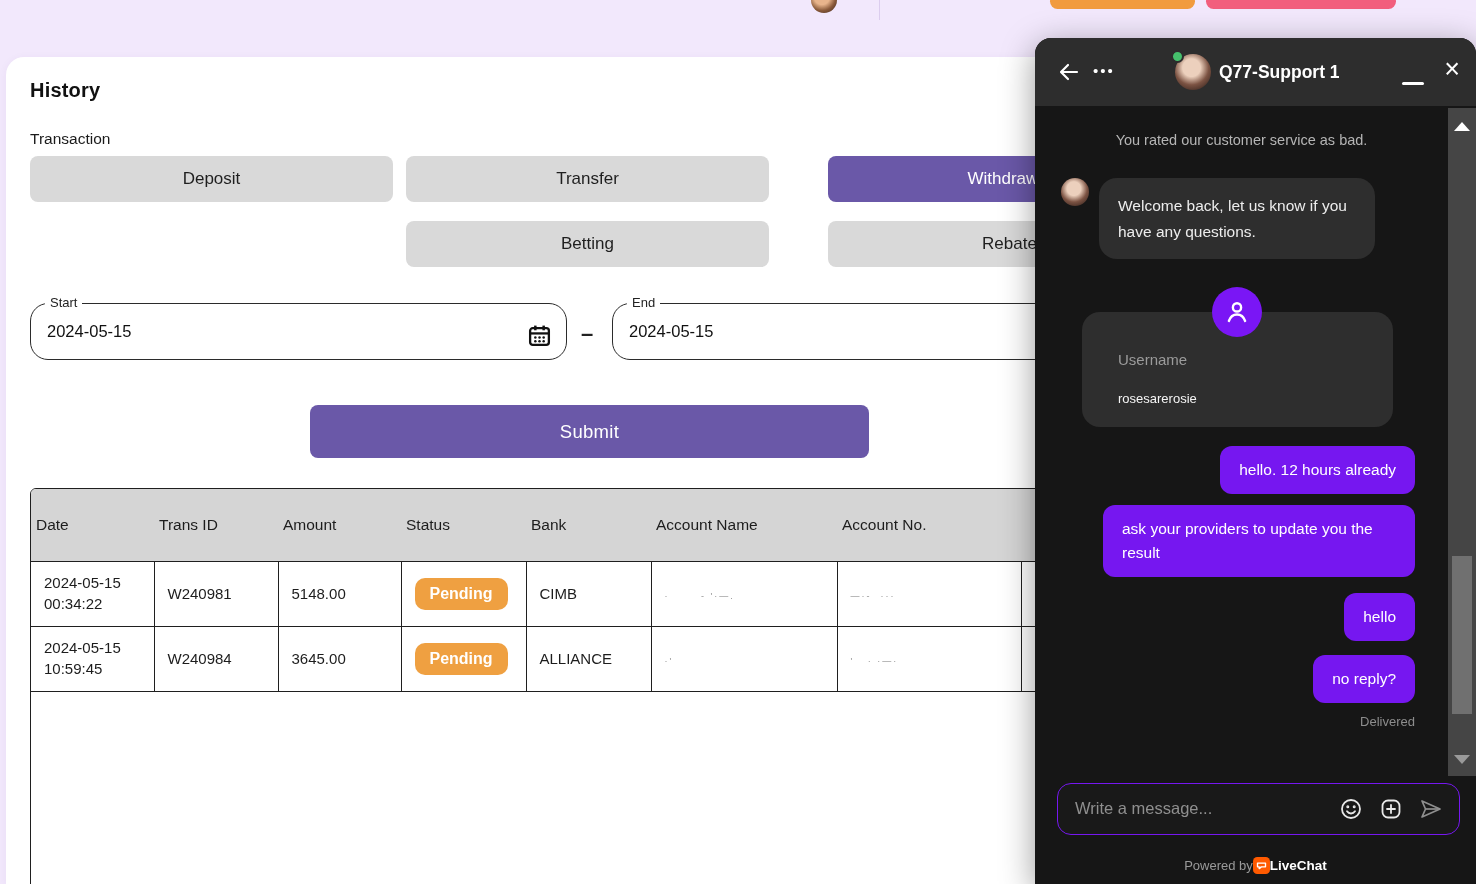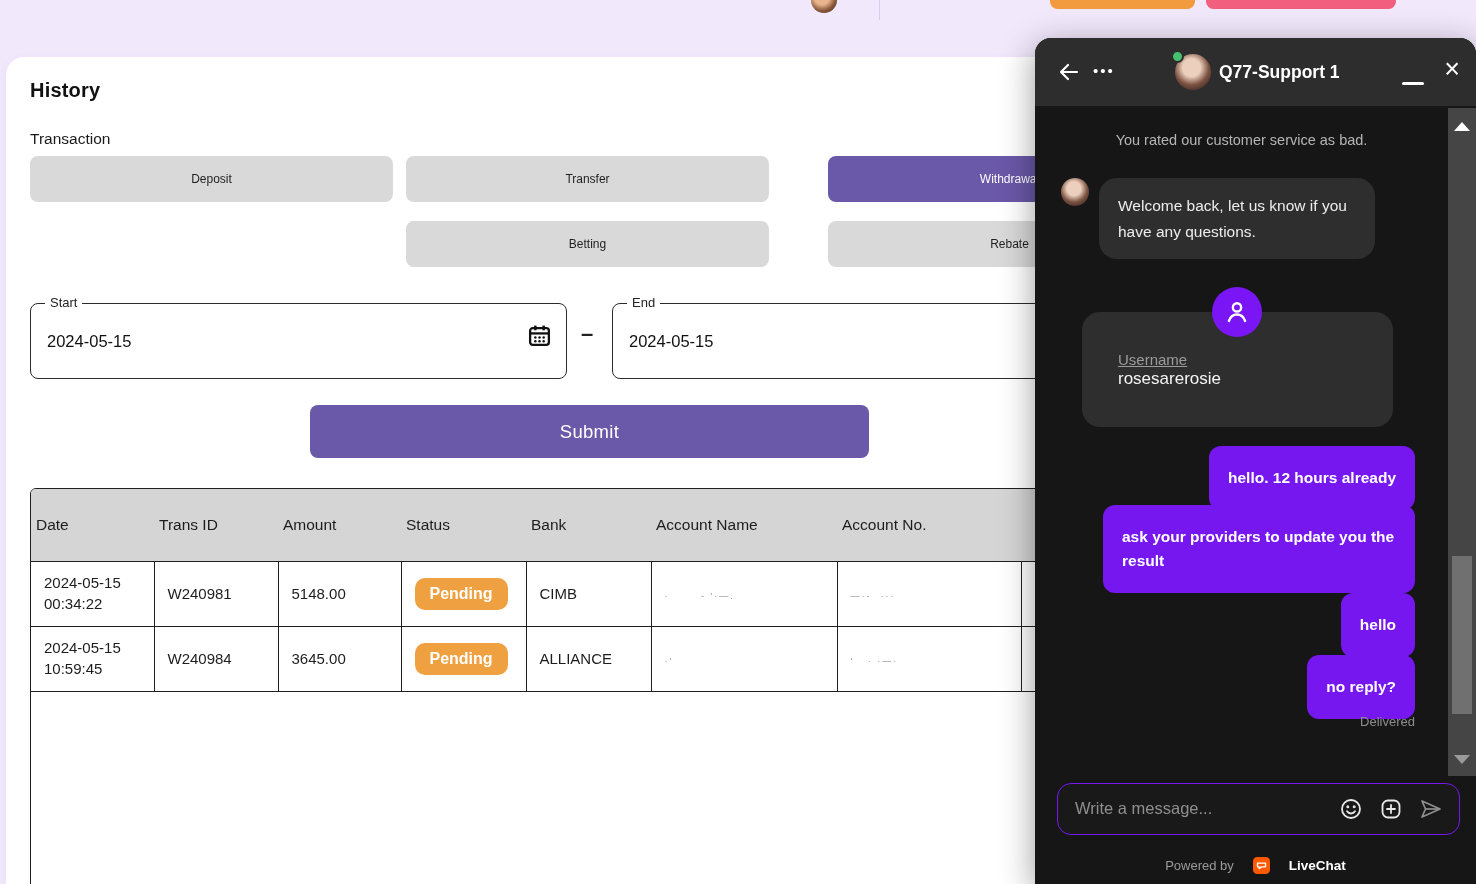--- a/index.html
+++ b/index.html
@@ -16,26 +16,26 @@
   .topbar-btn.pink { left:1206px; width:190px; background:#f25e7d; }
 
   
   .panel { position:absolute; left:6px; top:57px; right:0; bottom:0; background:#ffffff;
     border-radius:18px 0 0 0; box-shadow:0 2px 10px rgba(80,50,120,.06); }
   .page-title { position:absolute; left:24px; top:22px; font-size:20px; font-weight:800; color:#111; letter-spacing:.2px; }
   .section-label { position:absolute; left:24px; top:73px; font-size:15.5px; color:#1b1b1b; }
 
   .tabs { position:absolute; left:24px; top:99px; width:1123px; height:111px; }
   .tab { position:absolute; width:363px; height:46px; border-radius:8px; background:#d9d9d9; color:#1f1f1f;
-    font-size:12px; display:flex; align-items:center; justify-content:center; cursor:pointer; }
+    font-size:17px; display:flex; align-items:center; justify-content:center; cursor:pointer; }
   .tab.active { background:#6a58a8; color:#ffffff; }
   .tab.c1{left:0;} .tab.c2{left:376px;} .tab.c3{left:754px;margin-left:44px;}
   .tab.r1{top:0;} .tab.r2{top:65px;}
 
-  .datefield { position:absolute; top:246px; width:537px; height:76px; border:1.4px solid #2b2b2b; border-radius:8px; }
+  .datefield { position:absolute; top:246px; width:537px; height:57px; border:1.4px solid #2b2b2b; border-radius:18px; }
   .datefield .legend { position:absolute; left:14px; top:-9px; background:#fff; padding:0 5px; font-size:13px; color:#222; }
   .datefield input { position:absolute; left:16px; top:0; height:100%; width:420px; border:none; outline:none;
     font-size:16.5px; color:#111; background:transparent; font-family:inherit; }
   .datefield .cal { position:absolute; right:14px; top:19px; width:25px; height:25px; cursor:pointer; }
   .date-sep { position:absolute; left:575px; top:264px; font-size:22px; font-weight:700; color:#222; }
 
   .submit-btn { position:absolute; left:304px; top:348px; width:559px; height:53px; background:#6a58a8; color:#fff;
     border:none; border-radius:8px; font-size:18.5px; font-family:inherit; cursor:pointer; letter-spacing:.3px; }
 
   
@@ -69,25 +69,25 @@
   .chat-status { position:absolute; left:0; top:94px; width:413px; text-align:center; font-size:14.5px; color:#b5b5b5; }
 
   .agent-avatar { position:absolute; left:26px; top:140px; width:28px; height:28px; border-radius:50%;
     background:radial-gradient(circle at 46% 38%, #ecd0bd 0 30%, #7c5343 58%, #1d1311 100%); }
   .agent-bubble { position:absolute; left:64px; top:140px; width:276px; background:#2e2e2e; color:#ededed;
     border-radius:18px; padding:15px 19px; font-size:15.5px; line-height:1.65; }
 
   .form-card { position:absolute; left:47px; top:274px; width:311px; height:115px; background:#2e2e2e; border-radius:18px; }
   .form-avatar { position:absolute; left:177px; top:249px; width:50px; height:50px; border-radius:50%;
     background:#7a16f5; display:flex; align-items:center; justify-content:center; }
-  .form-label { position:absolute; left:83px; top:313px; font-size:15px; color:#9b9b9b;text-decoration:underline; }
-  .form-value { position:absolute; left:83px; top:331px; font-size:17px; color:#f5f5f5; }
+  .form-label { position:absolute; left:83px; top:313px; font-size:15px; color:#9b9b9b; }
+  .form-value { position:absolute; left:83px; top:353px; font-size:13px; color:#f5f5f5; }
 
   .user-bubble { position:absolute; right:61px; background:#7617f0; color:#fff; border-radius:12px;
-    padding:20px 19px; font-size:15.5px; font-weight:700; line-height:1.55; white-space:nowrap; }
+    padding:12px 19px; font-size:15.5px; font-weight:400; line-height:1.55; white-space:nowrap; }
   .user-bubble.b1 { top:408px; }
   .user-bubble.b2 { top:467px; width:312px; white-space:normal; }
   .user-bubble.b3 { top:555px; }
   .user-bubble.b4 { top:617px; }
   .delivered { position:absolute; right:61px; top:676px; font-size:13px; color:#8d8d8d; }
 
   .chat-scrollbar { position:absolute; right:0; top:70px; width:28px; height:668px; background:#454545; }
   .scroll-up { position:absolute; left:6px; top:14px; width:0; height:0; cursor:pointer;
     border-left:8px solid transparent; border-right:8px solid transparent; border-bottom:9px solid #fff; }
   .scroll-thumb { position:absolute; left:4px; top:448px; width:20px; height:158px; background:#707070; cursor:pointer; }
@@ -96,21 +96,21 @@
 
   .chat-input { position:absolute; left:22px; top:745px; width:403px; height:52px; border:1.6px solid #7617f0;
     border-radius:14px; background:#191919; }
   .chat-input input { position:absolute; left:17px; top:1px; height:46px; width:250px; background:transparent;
     border:none; outline:none; color:#dcdcdc; font-size:16.5px; font-family:inherit; }
   .chat-input input::placeholder { color:#8f8f8f; }
   .ci-icon { position:absolute; top:13px; width:24px; height:24px; cursor:pointer; }
   .ci-smile { right:96px; } .ci-plus { right:56px; } .ci-send { right:16px; }
 
   .chat-footer { position:absolute; left:0; top:819px; width:100%; display:flex; align-items:center;
-    justify-content:center; gap:19px; }
+    justify-content:center; gap:0; }
   .powered-by { font-size:13px; color:#9a9a9a; }
   .lc-brand { font-size:13.5px; color:#fff; font-weight:700; cursor:pointer; }
   .lc-logo { width:17px; height:17px; cursor:pointer; }
 </style>
 </head>
 <body>
 
 <div class="page">
 
   <div class="topbar-avatar"></div>

